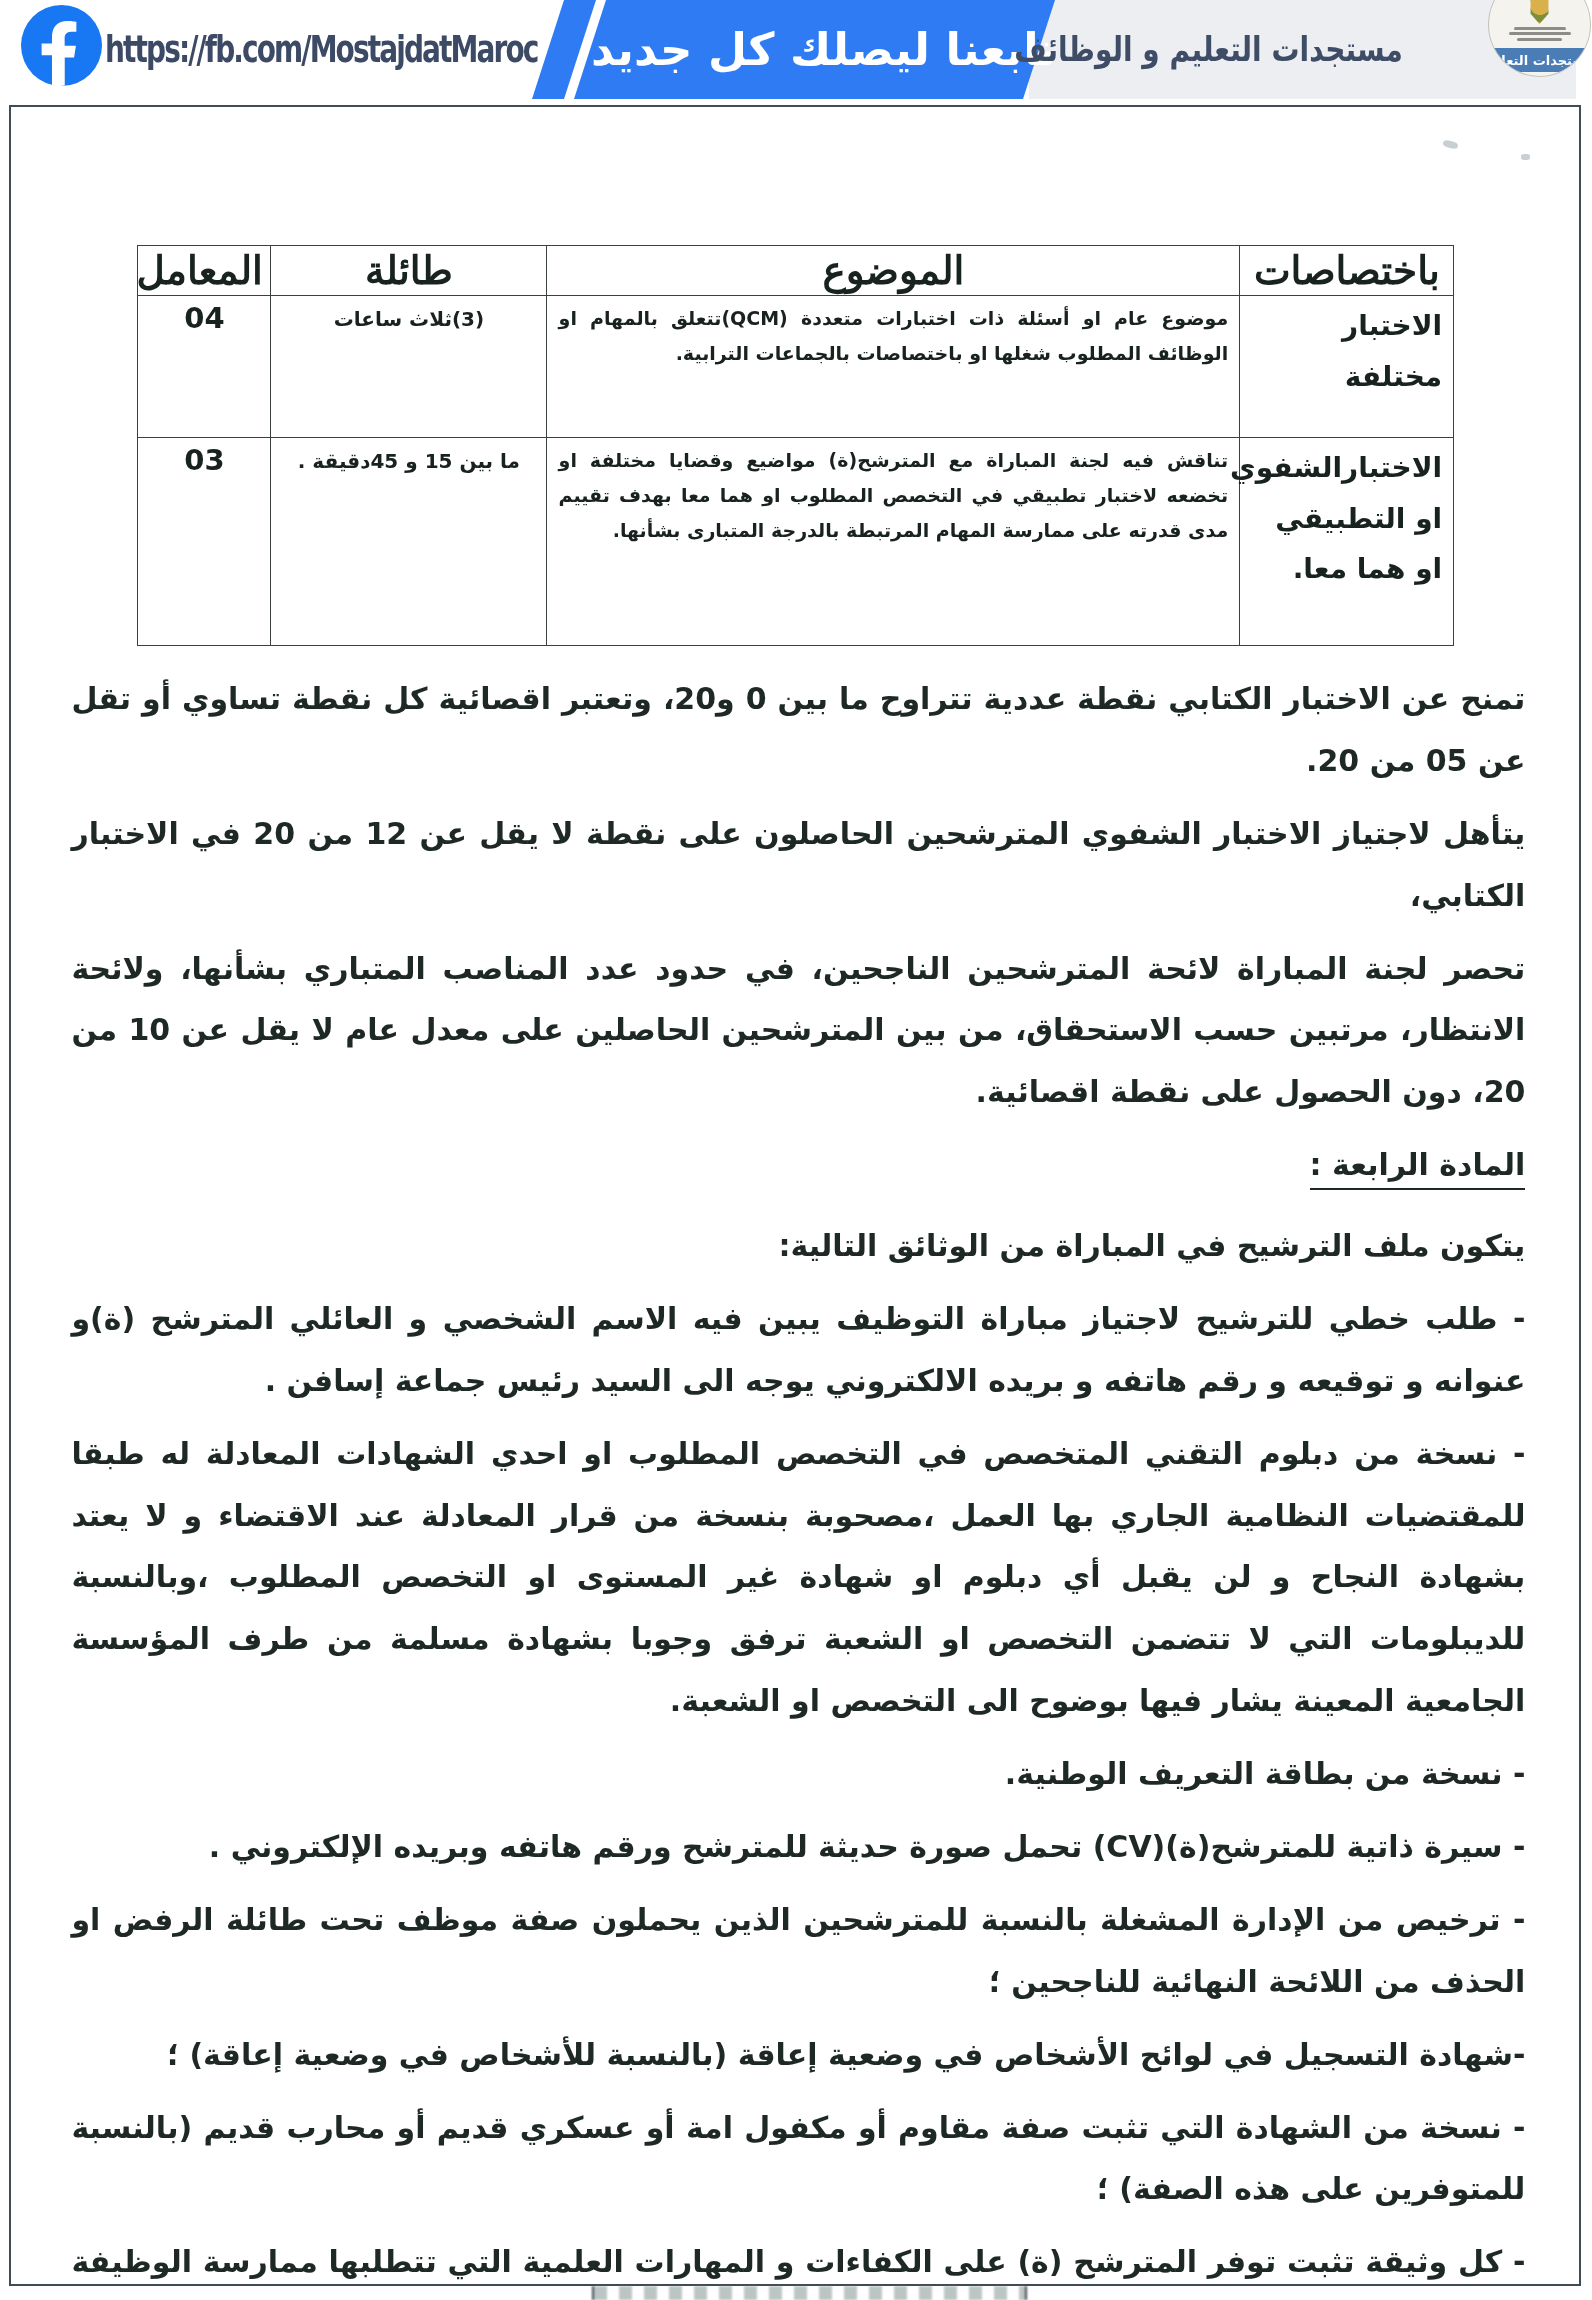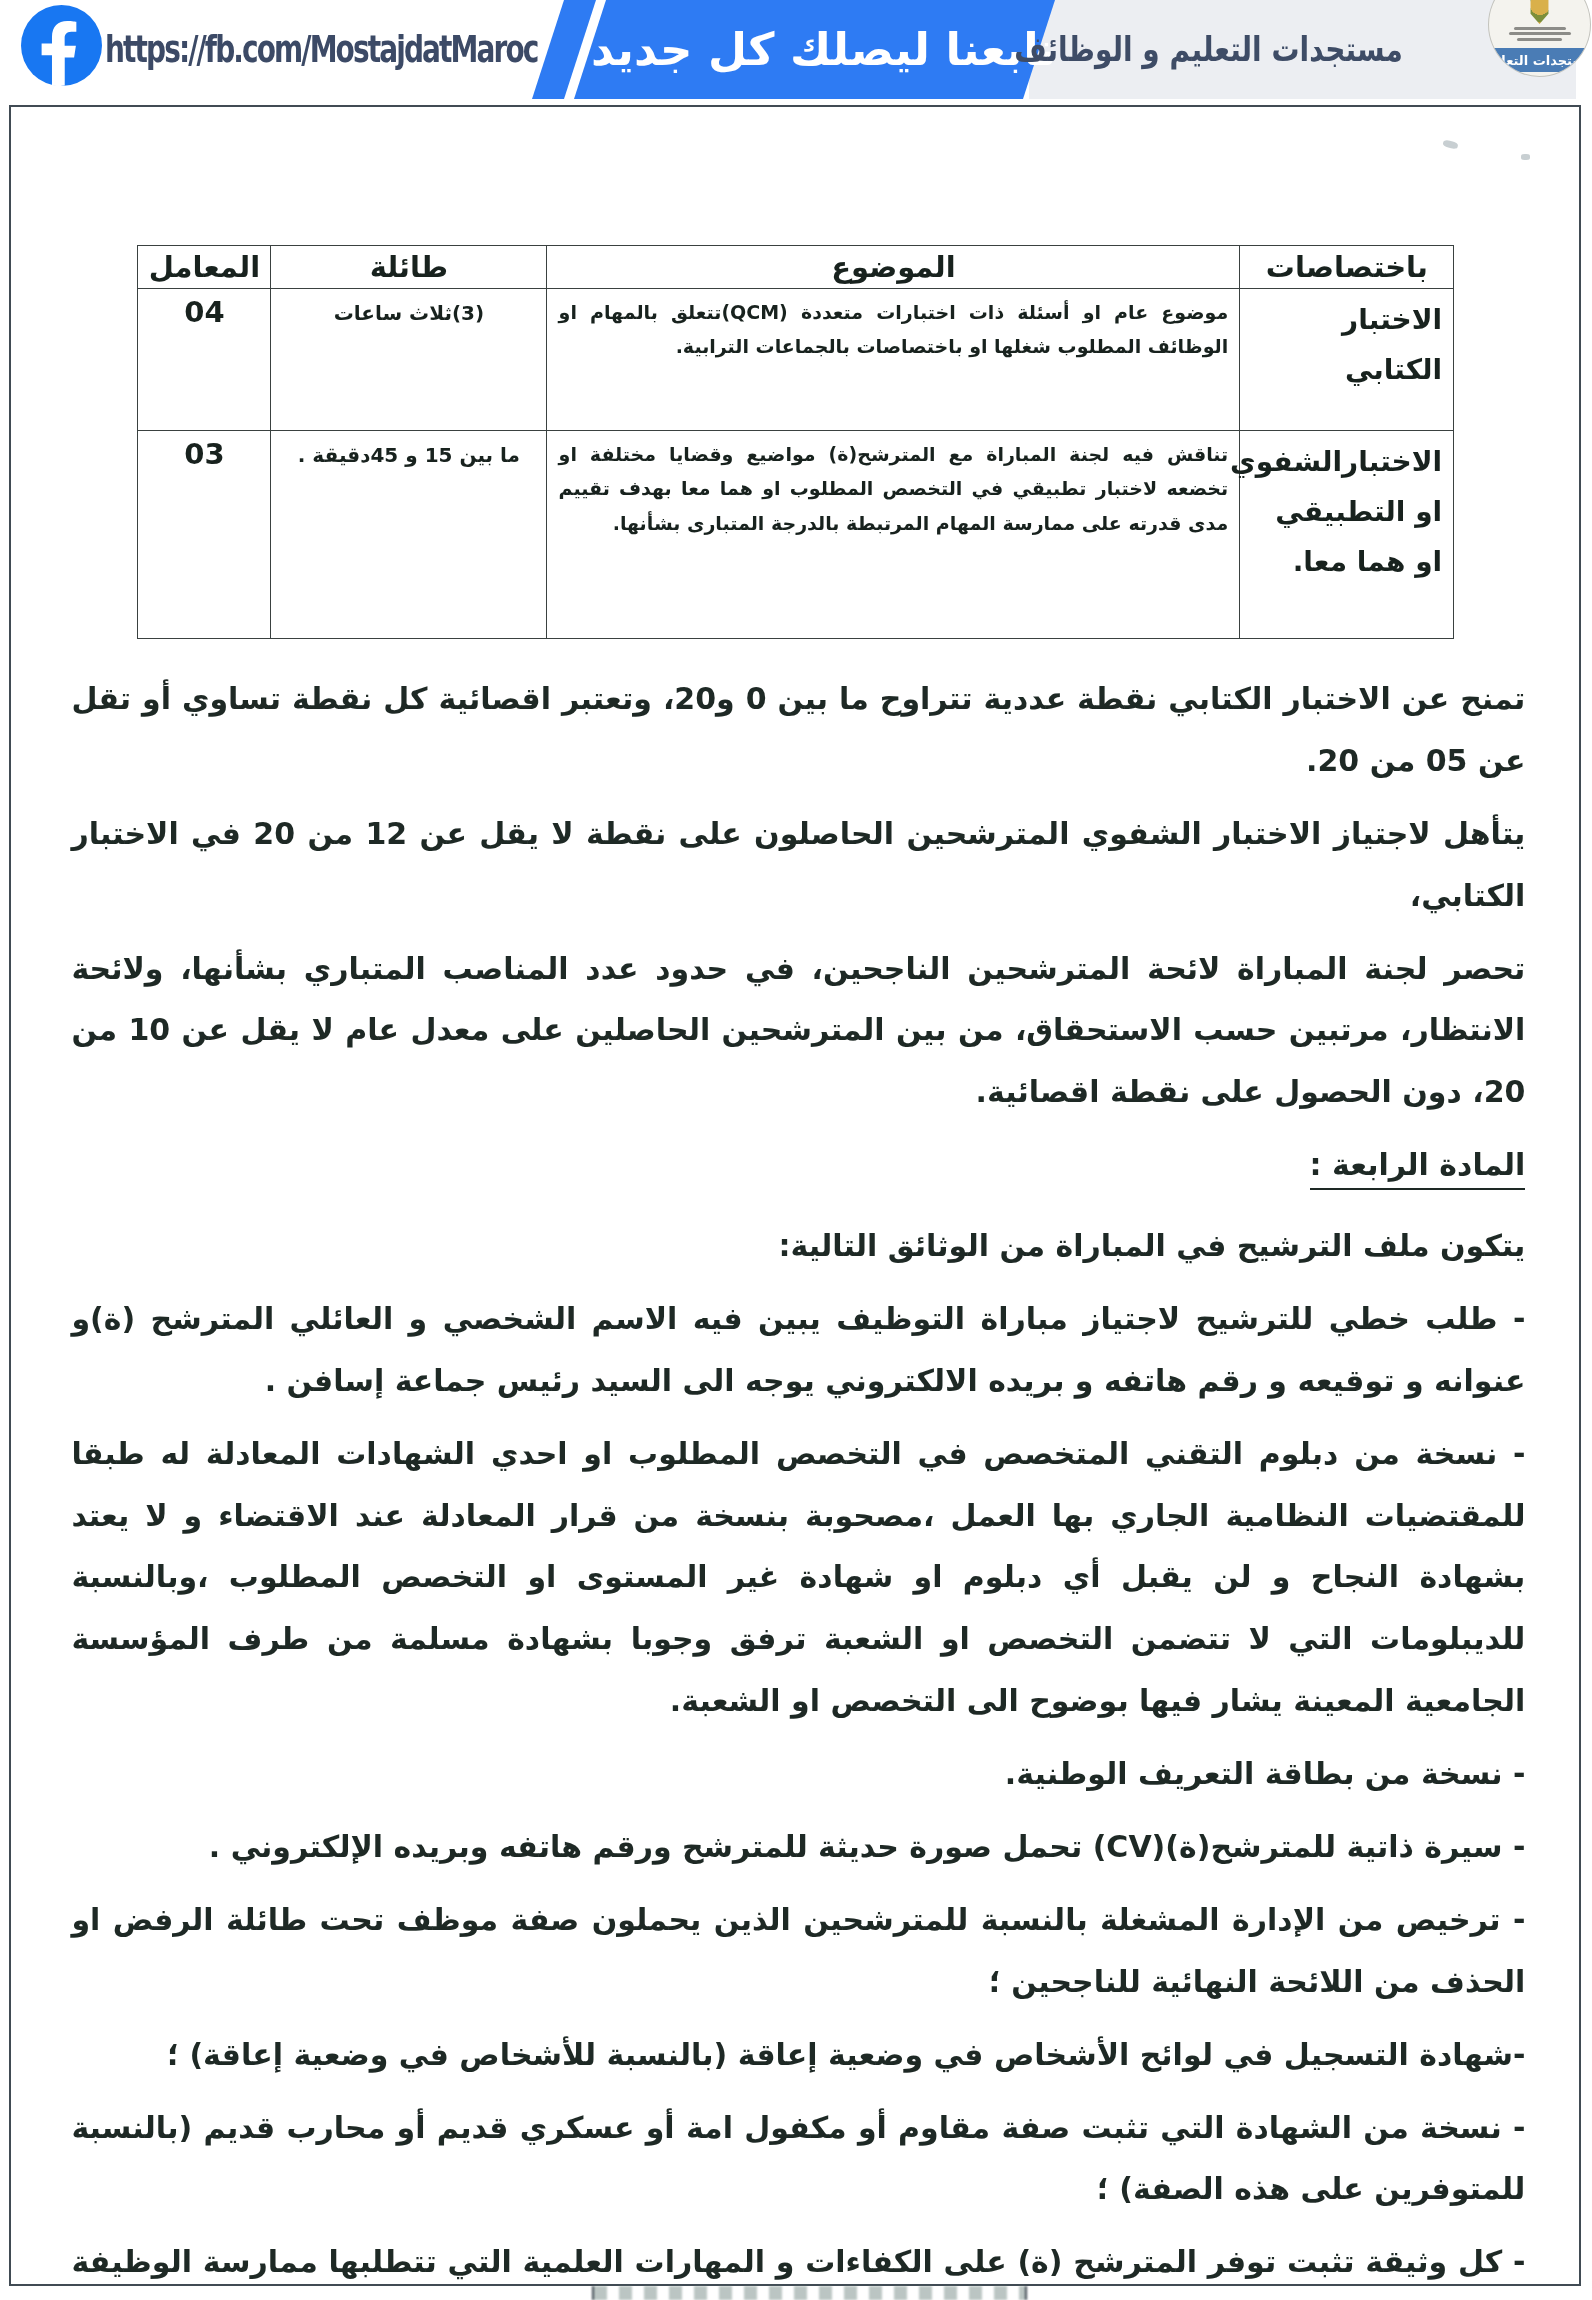--- a/index.html
+++ b/index.html
@@ -69,21 +69,21 @@
     border-collapse:collapse;table-layout:fixed;
     color:#18221e;
   }
   .doc-table th,.doc-table td{
     border:1.9px solid #3a4140;
     font-weight:bold;
     padding:5.6px 11.2px;
     vertical-align:top;
     box-sizing:border-box;
   }
-  .doc-table th{font-size:29px;text-align:center;height:43px;vertical-align:middle;padding:1.9px 7.5px;}
+  .doc-table th{font-size:39px;text-align:center;height:43px;vertical-align:middle;padding:1.9px 7.5px;font-family:Liberation Serif, serif;}
   .c-tests{font-size:28px;text-align:right;line-height:1.8;}
   .c-subject{font-size:19px;text-align:justify;line-height:1.82;margin-top:31px;}
   .c-duration{font-size:20px;text-align:center;line-height:1.8;vertical-align:middle;}
   .c-coef{font-size:29px;text-align:center;vertical-align:middle;margin-top:42px;}
   .row-1 td{height:142px;}
   .row-2 td{height:208px;}
   
   .doc-body{
     position:absolute;top:537px;left:0;right:0;
     padding:24px 54px 0 60px;
@@ -141,21 +141,21 @@
       <col style="width:133px">
     </colgroup>
     <tbody>
         <tr>
       <th>باختصاصات</th>
       <th>الموضوع</th>
       <th>طائلة</th>
       <th>المعامل</th>
     </tr>
     <tr class="row-1">
-      <td class="c-tests">الاختبار الكتابي</td>
+      <td class="c-tests">الاختبار مختلفة</td>
       <td class="c-subject">موضوع عام او أسئلة ذات اختبارات متعددة (QCM)تتعلق بالمهام او الوظائف المطلوب شغلها او باختصاصات بالجماعات الترابية.</td>
       <td class="c-duration">(3)ثلاث ساعات</td>
       <td class="c-coef">04</td>
     </tr>
     <tr class="row-2">
       <td class="c-tests">الاختبارالشفوي او التطبيقي او هما معا.</td>
       <td class="c-subject">تناقش فيه لجنة المباراة مع المترشح(ة) مواضيع وقضايا مختلفة او تخضعه لاختبار تطبيقي في التخصص المطلوب او هما معا بهدف تقييم مدى قدرته على ممارسة المهام المرتبطة بالدرجة المتبارى بشأنها.</td>
       <td class="c-duration">ما بين 15 و 45دقيقة .</td>
       <td class="c-coef">03</td>
     </tr>

